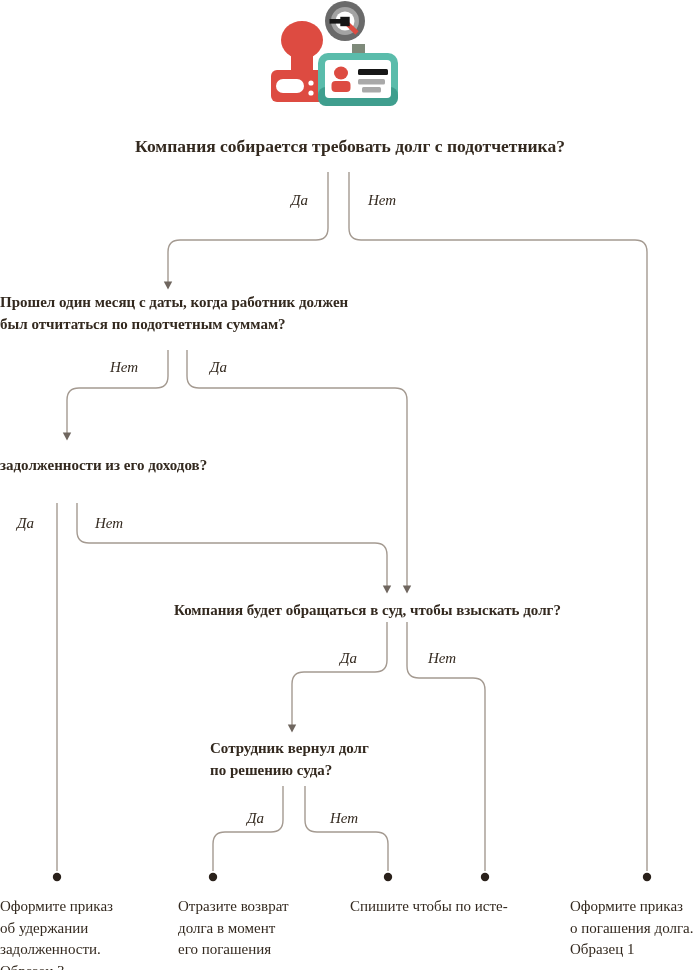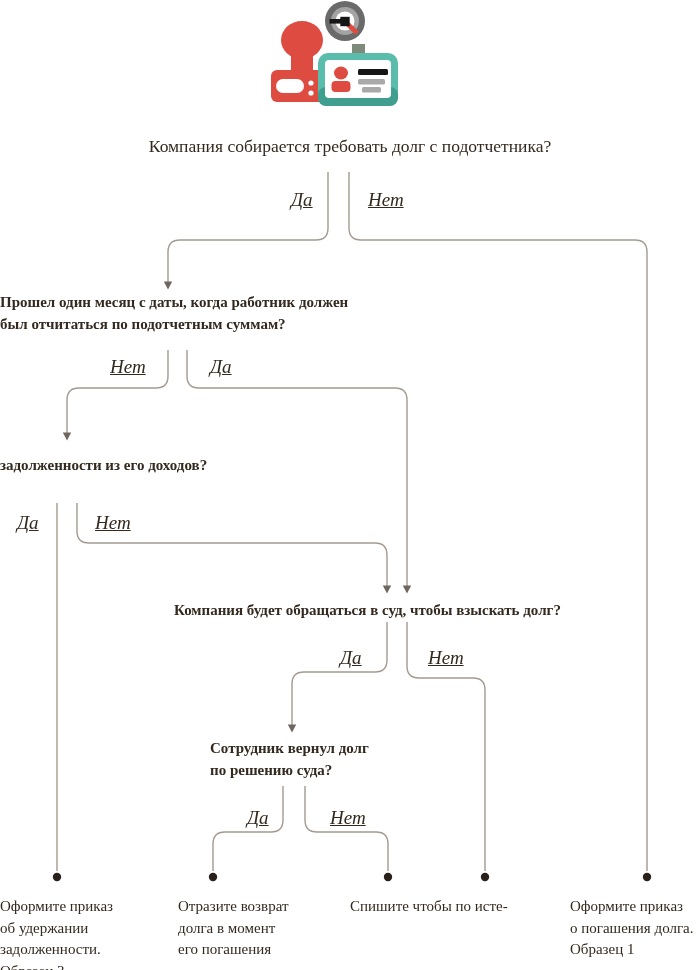--- a/index.html
+++ b/index.html
@@ -5,25 +5,25 @@
   html, body { margin: 0; padding: 0; }
   body {
     width: 700px; height: 970px; position: relative;
     background: #ffffff; overflow: hidden;
     font-family: "Liberation Serif", "DejaVu Serif", serif;
     color: #33291f;
   }
   .abs { position: absolute; }
   #title {
     top: 136px; left: 0; width: 700px; margin: 0;
-    text-align: center; font-weight: normal; font-size: 17.5px;
+    text-align: center; font-weight: bold; font-size: 17.5px;
   }
   .question { font-weight: bold; font-size: 15px; line-height: 22px; white-space: nowrap; }
   .result   { font-weight: normal; font-size: 15px; line-height: 21.5px; white-space: nowrap; }
-  .lbl      { font-style: italic; font-size: 19px; line-height: 16px; white-space: nowrap; text-decoration: underline; }
+  .lbl      { font-style: italic; font-size: 15px; line-height: 16px; white-space: nowrap; }
   svg.layer { position: absolute; top: 0; left: 0; }
 </style>
 </head>
 <body>
 
 <svg class="layer" width="700" height="130" viewBox="0 0 700 130">
 
   <g>
     <circle cx="345" cy="21" r="20" fill="#6a6a6a"></circle>
     <circle cx="345" cy="21" r="14" fill="#a3a3a3"></circle>

